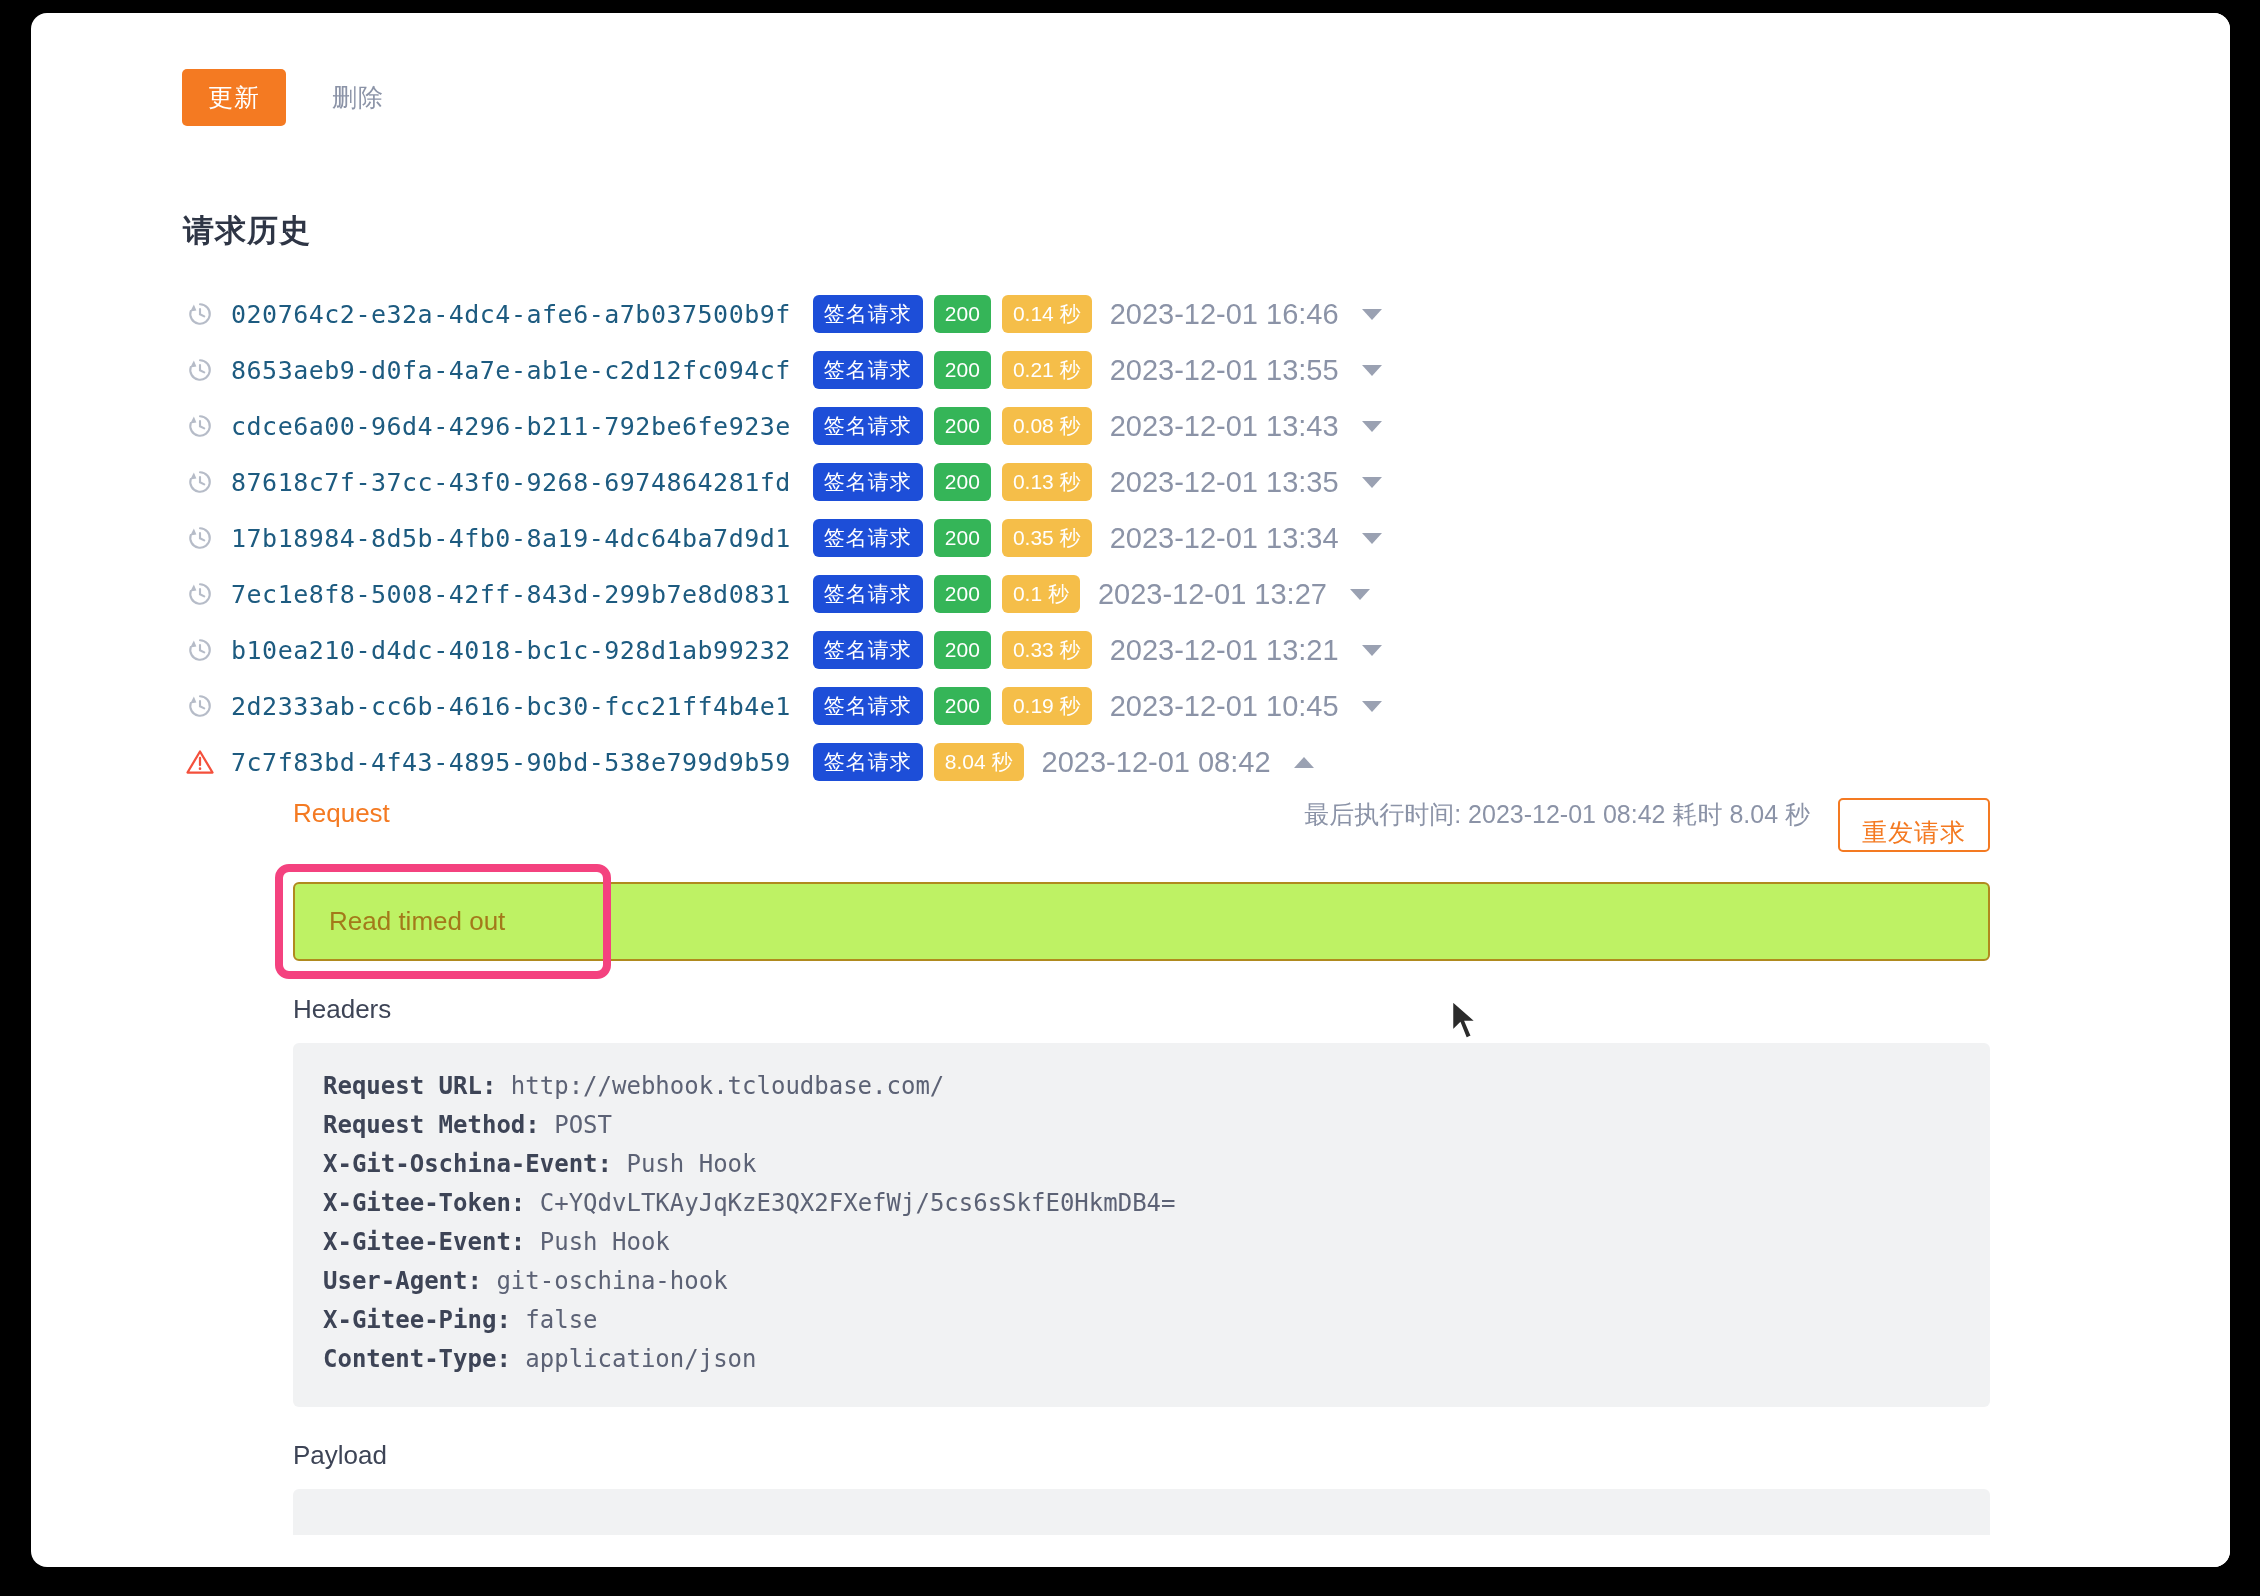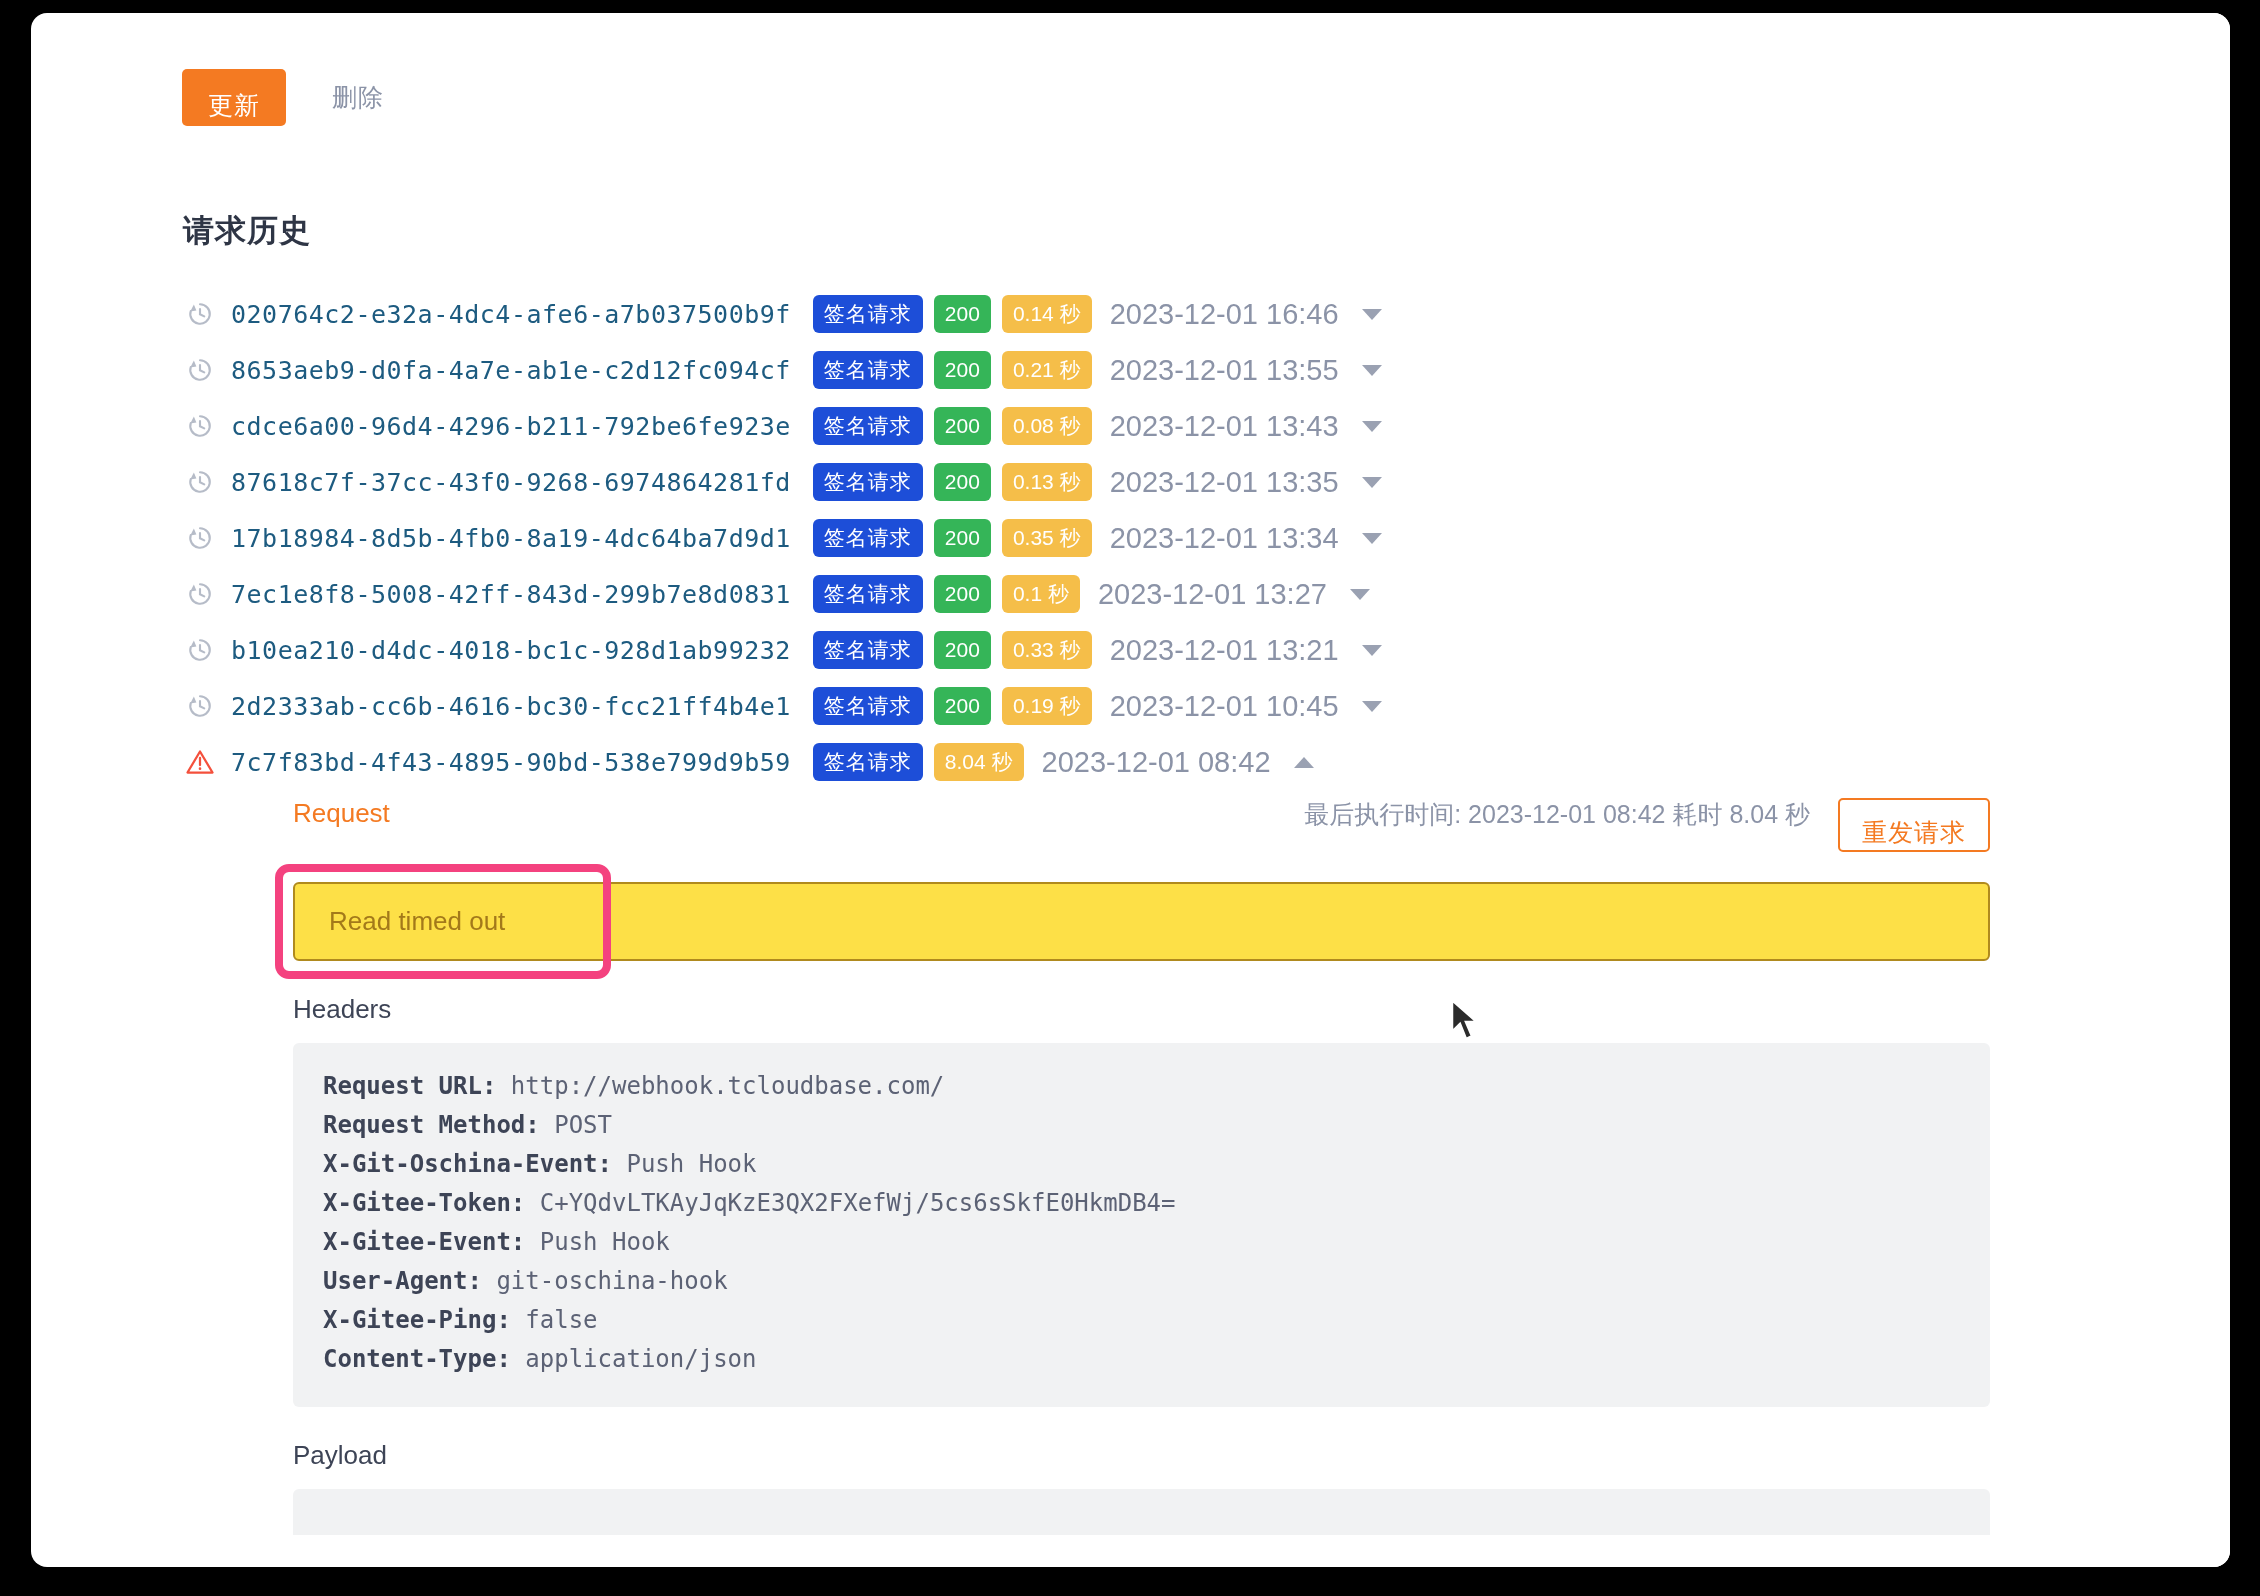--- a/index.html
+++ b/index.html
@@ -42,21 +42,21 @@
     align-items: center;
     gap: 36px;
   }
   #btn-update {
     background: #f47a22;
     color: #ffffff;
     border: none;
     border-radius: 5px;
     font-size: 25px;
     font-family: "Liberation Sans", sans-serif;
-    padding: 8px 26px;
+    padding: 0 26px;
     height: 57px;
     line-height: 57px;
     cursor: pointer;
     letter-spacing: 1px;
   }
   #btn-delete {
     background: transparent;
     border: none;
     color: #8b93a7;
     font-size: 25px;
@@ -194,21 +194,21 @@
   }
 
   
   #alert-wrap {
     position: relative;
     margin-left: 110px;
     margin-top: 22px;
     width: 1697px;
   }
   #alert-box {
-    background: #fde047;
+    background: #bef264;
     border: 2px solid #b08a1e;
     border-radius: 6px;
     height: 79px;
     display: flex;
     align-items: center;
     padding-left: 34px;
     color: #a3791a;
     font-size: 26px;
     font-family: "Liberation Sans", sans-serif;
   }

